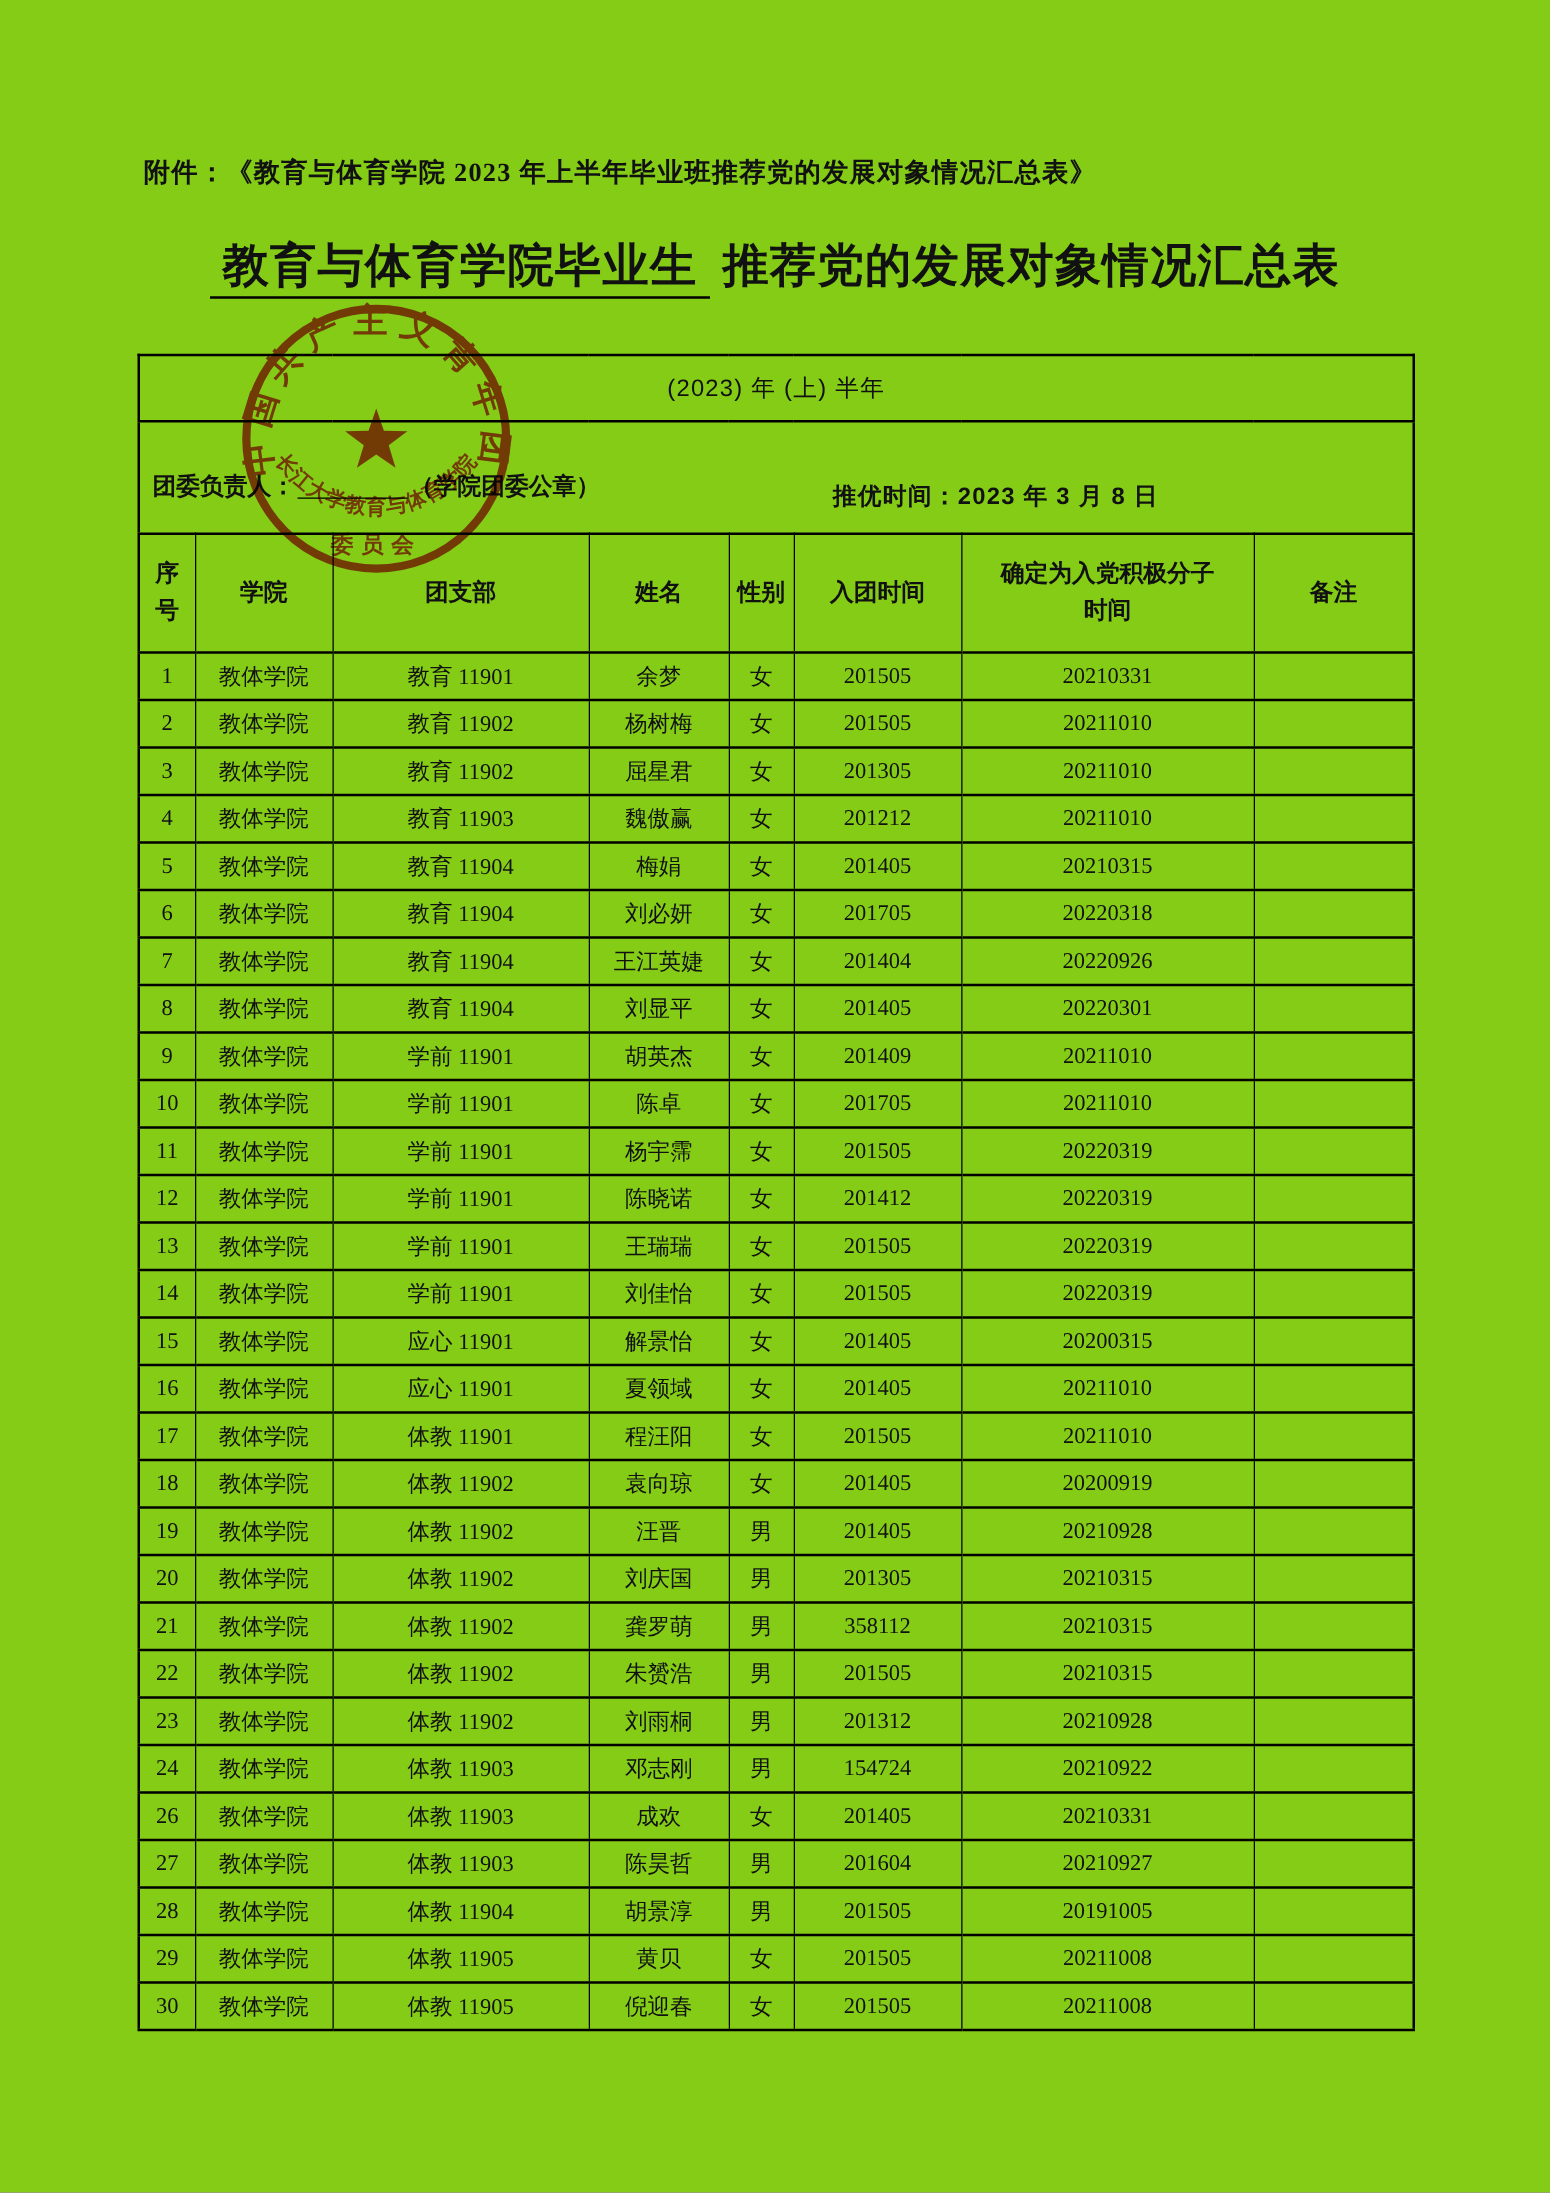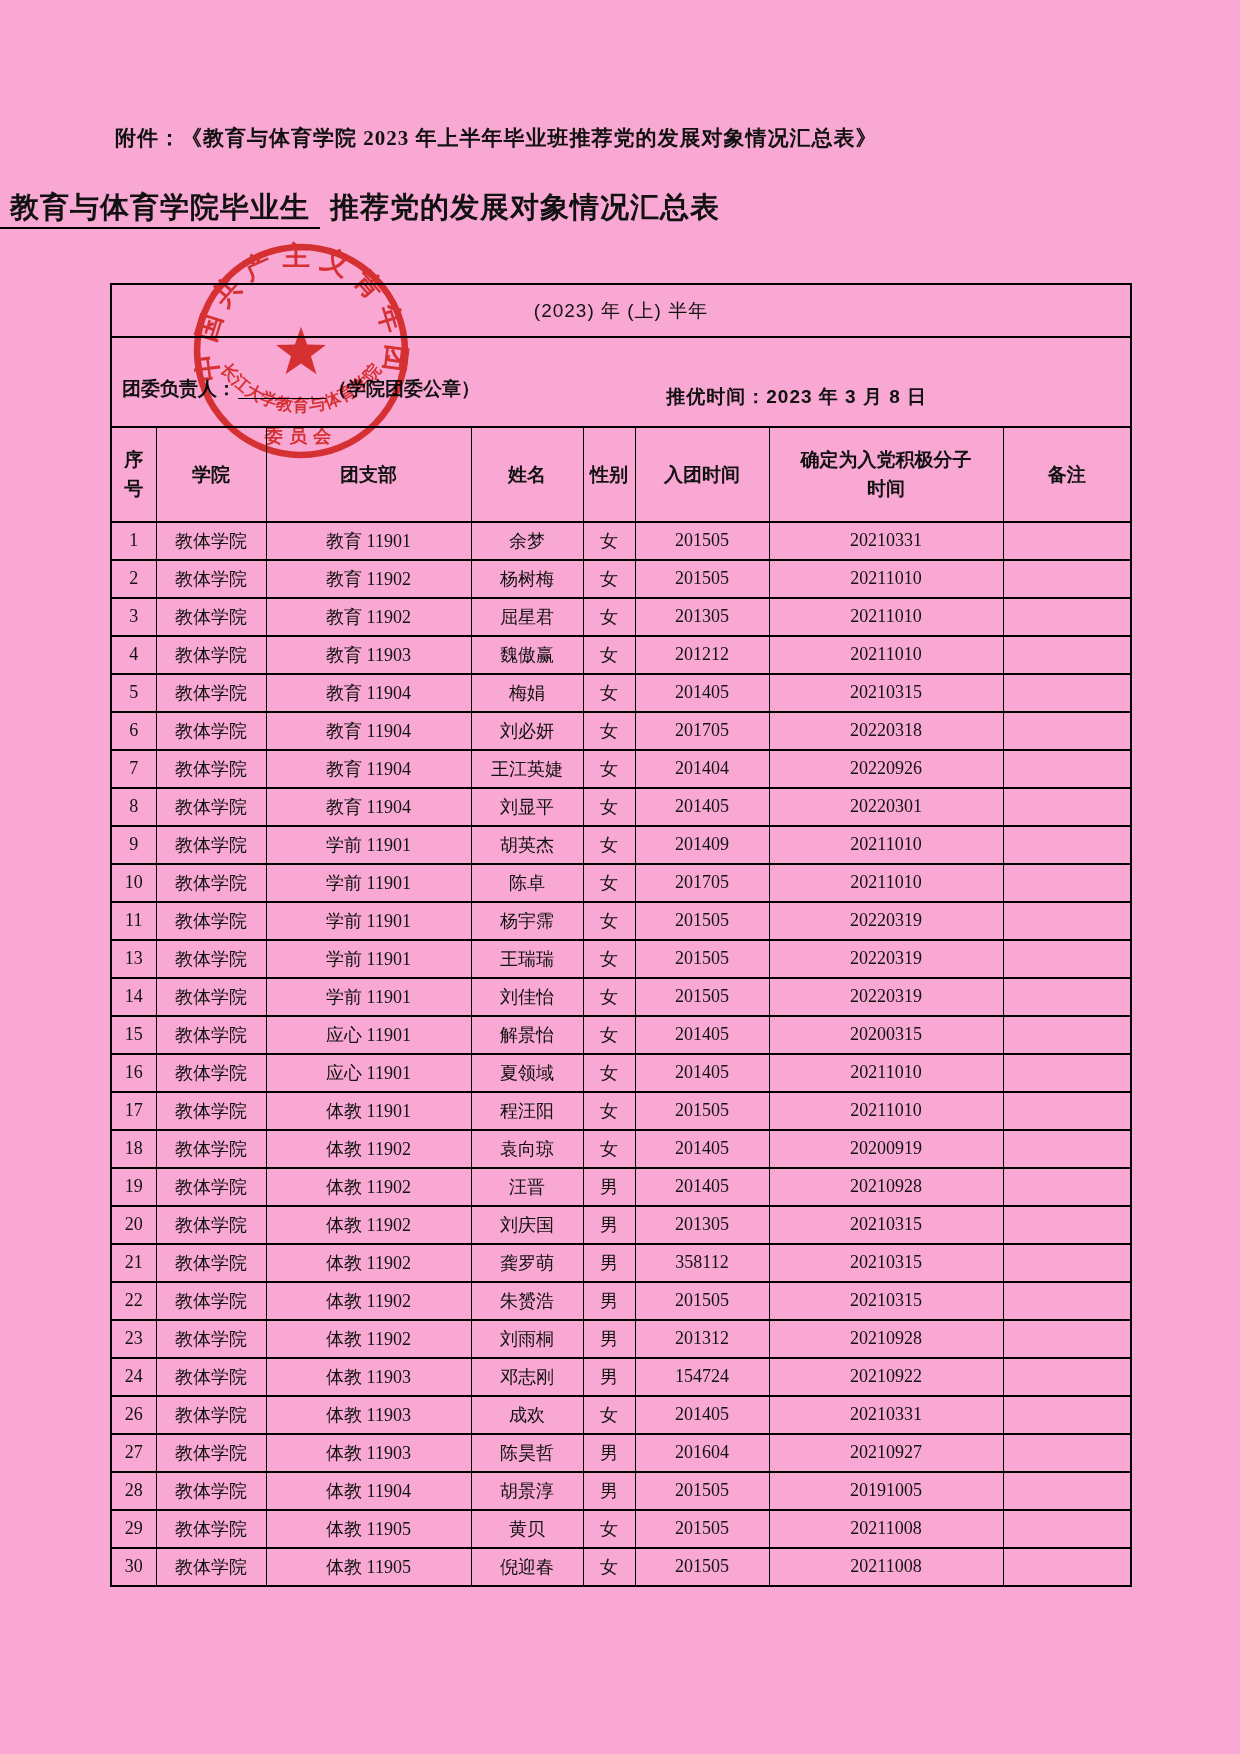--- a/index.html
+++ b/index.html
@@ -1,32 +1,32 @@
 <!DOCTYPE html>
 <html><head>
 <meta charset="utf-8">
 <style>
   html,body{margin:0;padding:0;background:#888;}
   .page{
     position:relative;
     width:1240px;height:1754px;
     margin:0 auto;
-    background:#f9a8d4;
+    background:#84cc16;
     font-family:"Liberation Serif","DejaVu Serif",serif;
     color:#111;
     overflow:hidden;
   }
   .attachment{
     position:absolute;top:124px;left:115px;
     font-size:21px;font-weight:600;letter-spacing:1px;
     font-family:"Liberation Serif","DejaVu Serif",serif;
   }
   .doc-title{
     position:absolute;top:188px;left:0;width:100%;
-    text-align:left;font-size:29px;font-weight:bold;
+    text-align:center;font-size:37px;font-weight:bold;
     font-family:"Liberation Sans","DejaVu Sans",sans-serif;
     letter-spacing:1px;
   }
   .doc-title .u{
     border-bottom:2.5px solid #000;
     padding:0 10px 4px 10px;
   }
   .doc-title .rest{margin-left:10px;}
   
   .tbl-wrap{position:absolute;top:283px;left:110px;}
@@ -254,20 +254,30 @@
             <td>11</td>
             <td>教体学院</td>
             <td>学前 11901</td>
             <td>杨宇霈</td>
             <td>女</td>
             <td>201505</td>
             <td>20220319</td>
             <td></td>
           </tr>
 
+          <tr class="data-row">
+            <td>12</td>
+            <td>教体学院</td>
+            <td>学前 11901</td>
+            <td>陈晓诺</td>
+            <td>女</td>
+            <td>201412</td>
+            <td>20220319</td>
+            <td></td>
+          </tr>
 
           <tr class="data-row">
             <td>13</td>
             <td>教体学院</td>
             <td>学前 11901</td>
             <td>王瑞瑞</td>
             <td>女</td>
             <td>201505</td>
             <td>20220319</td>
             <td></td>

